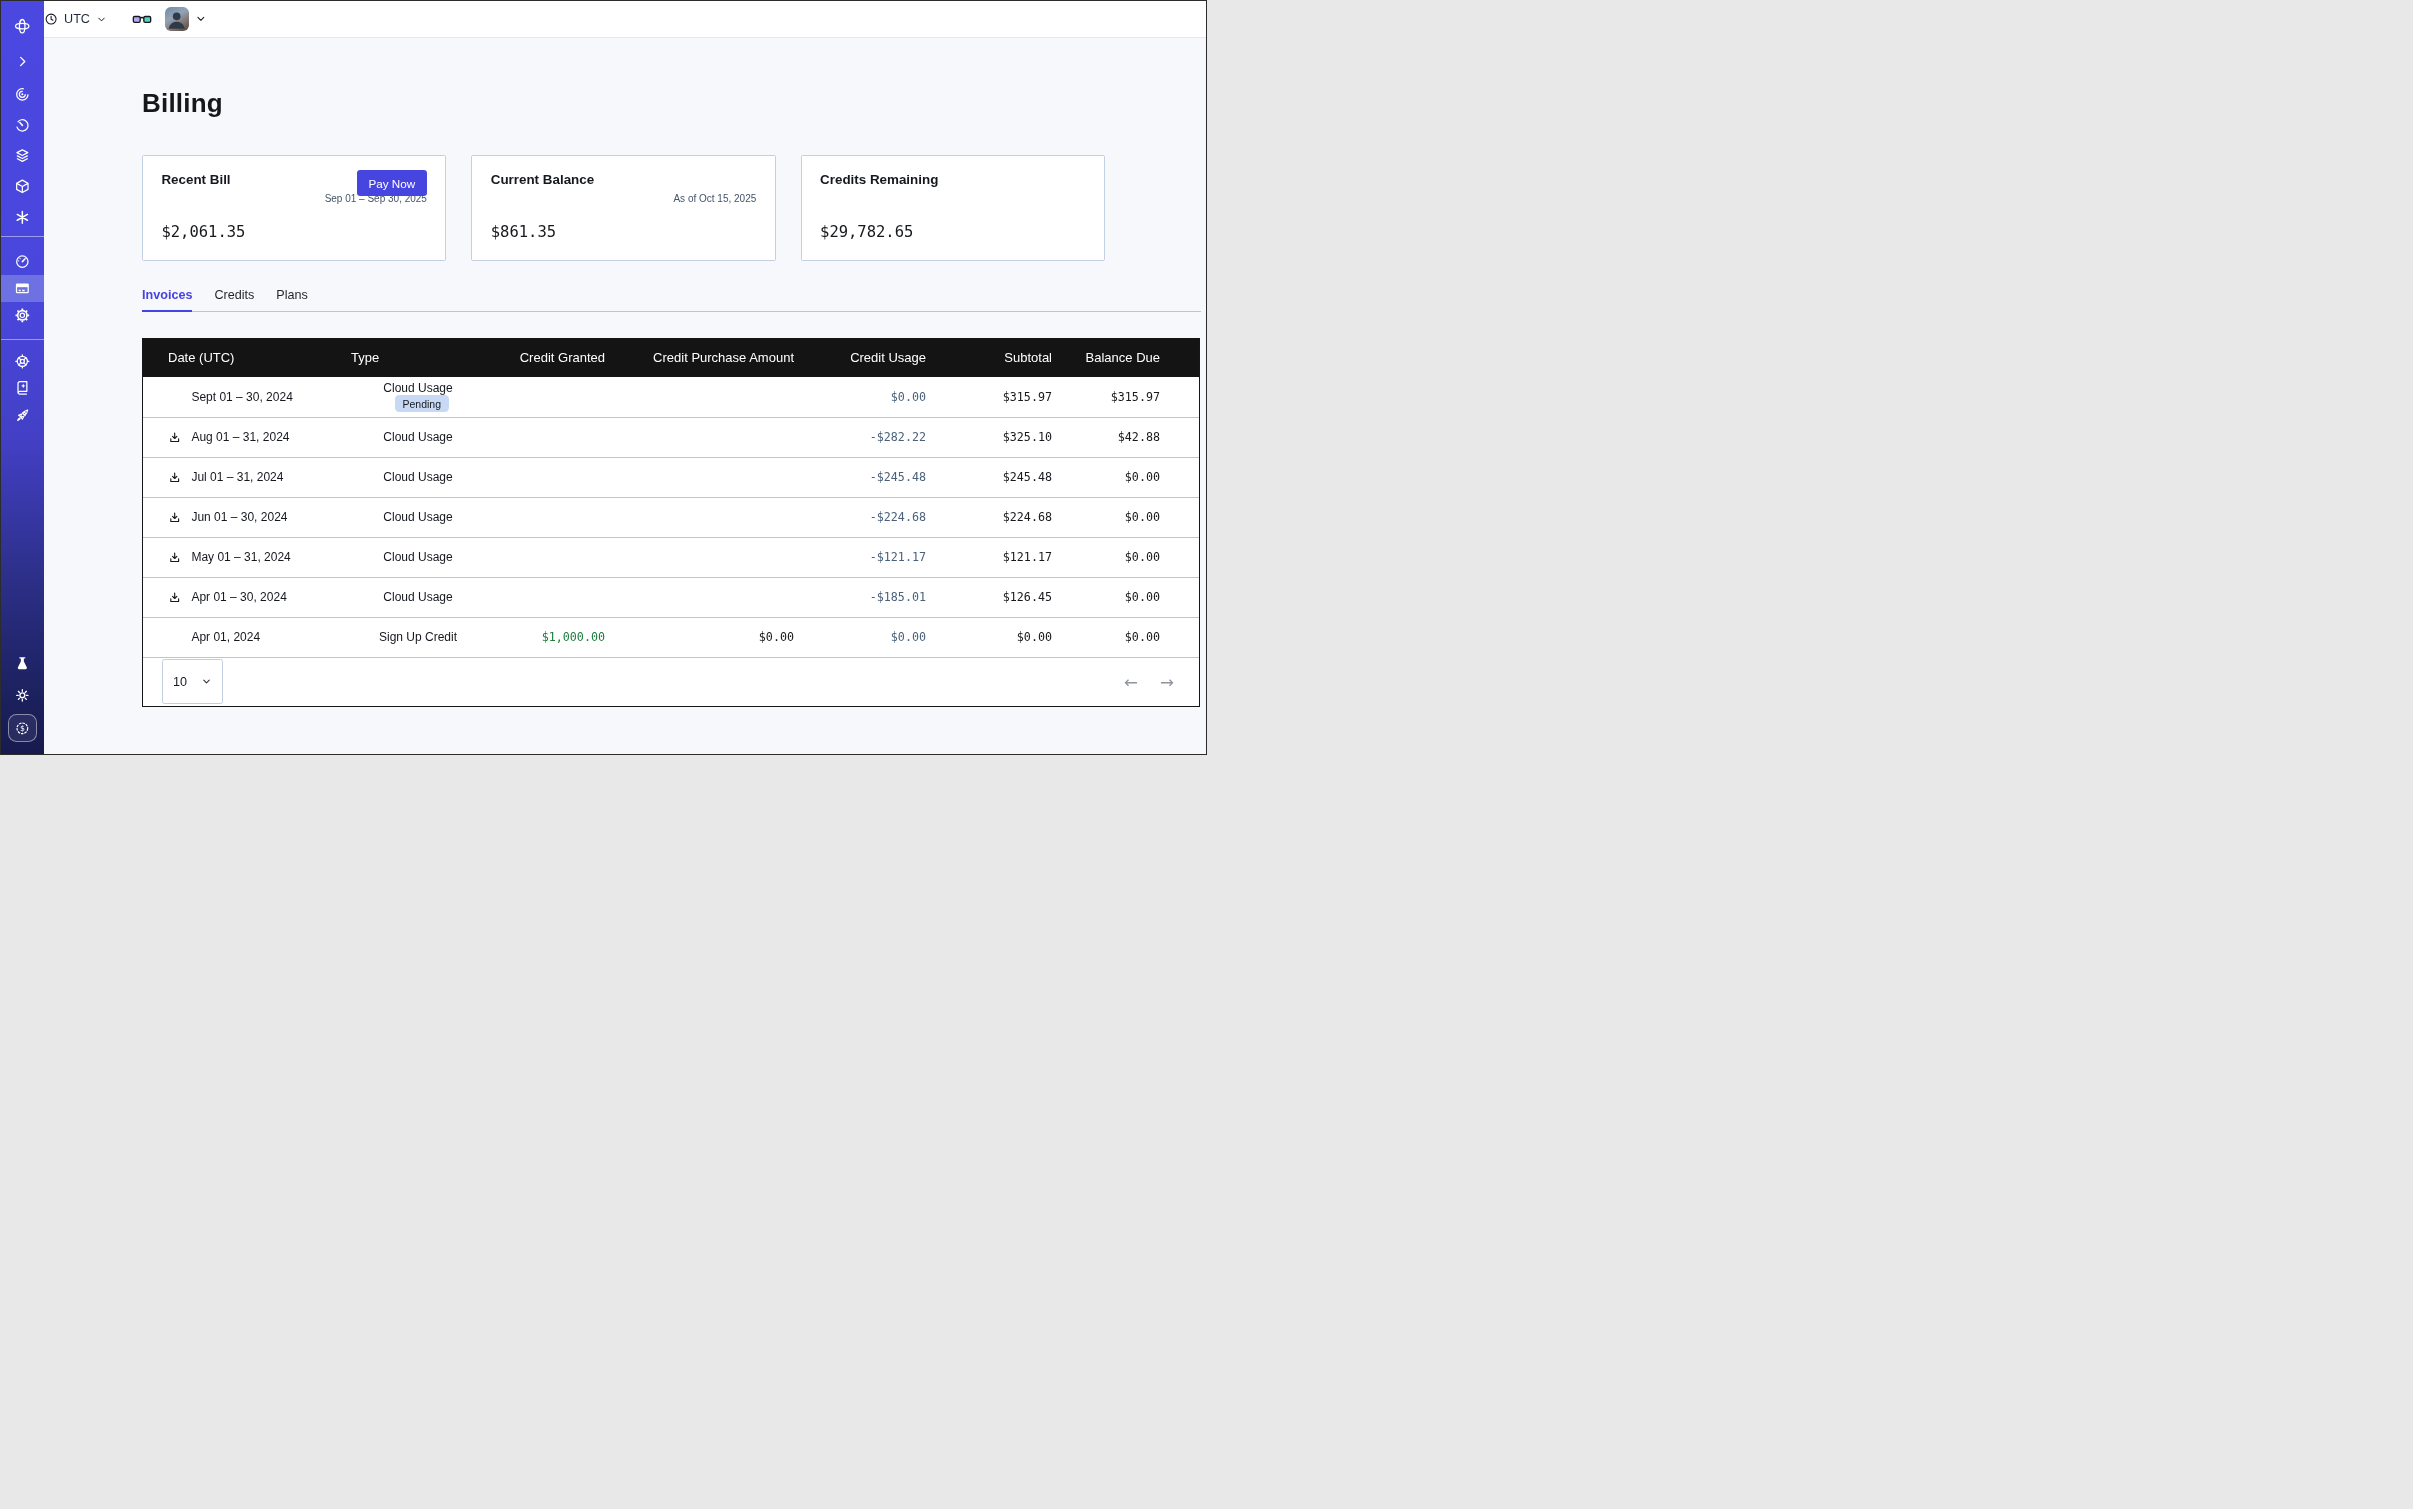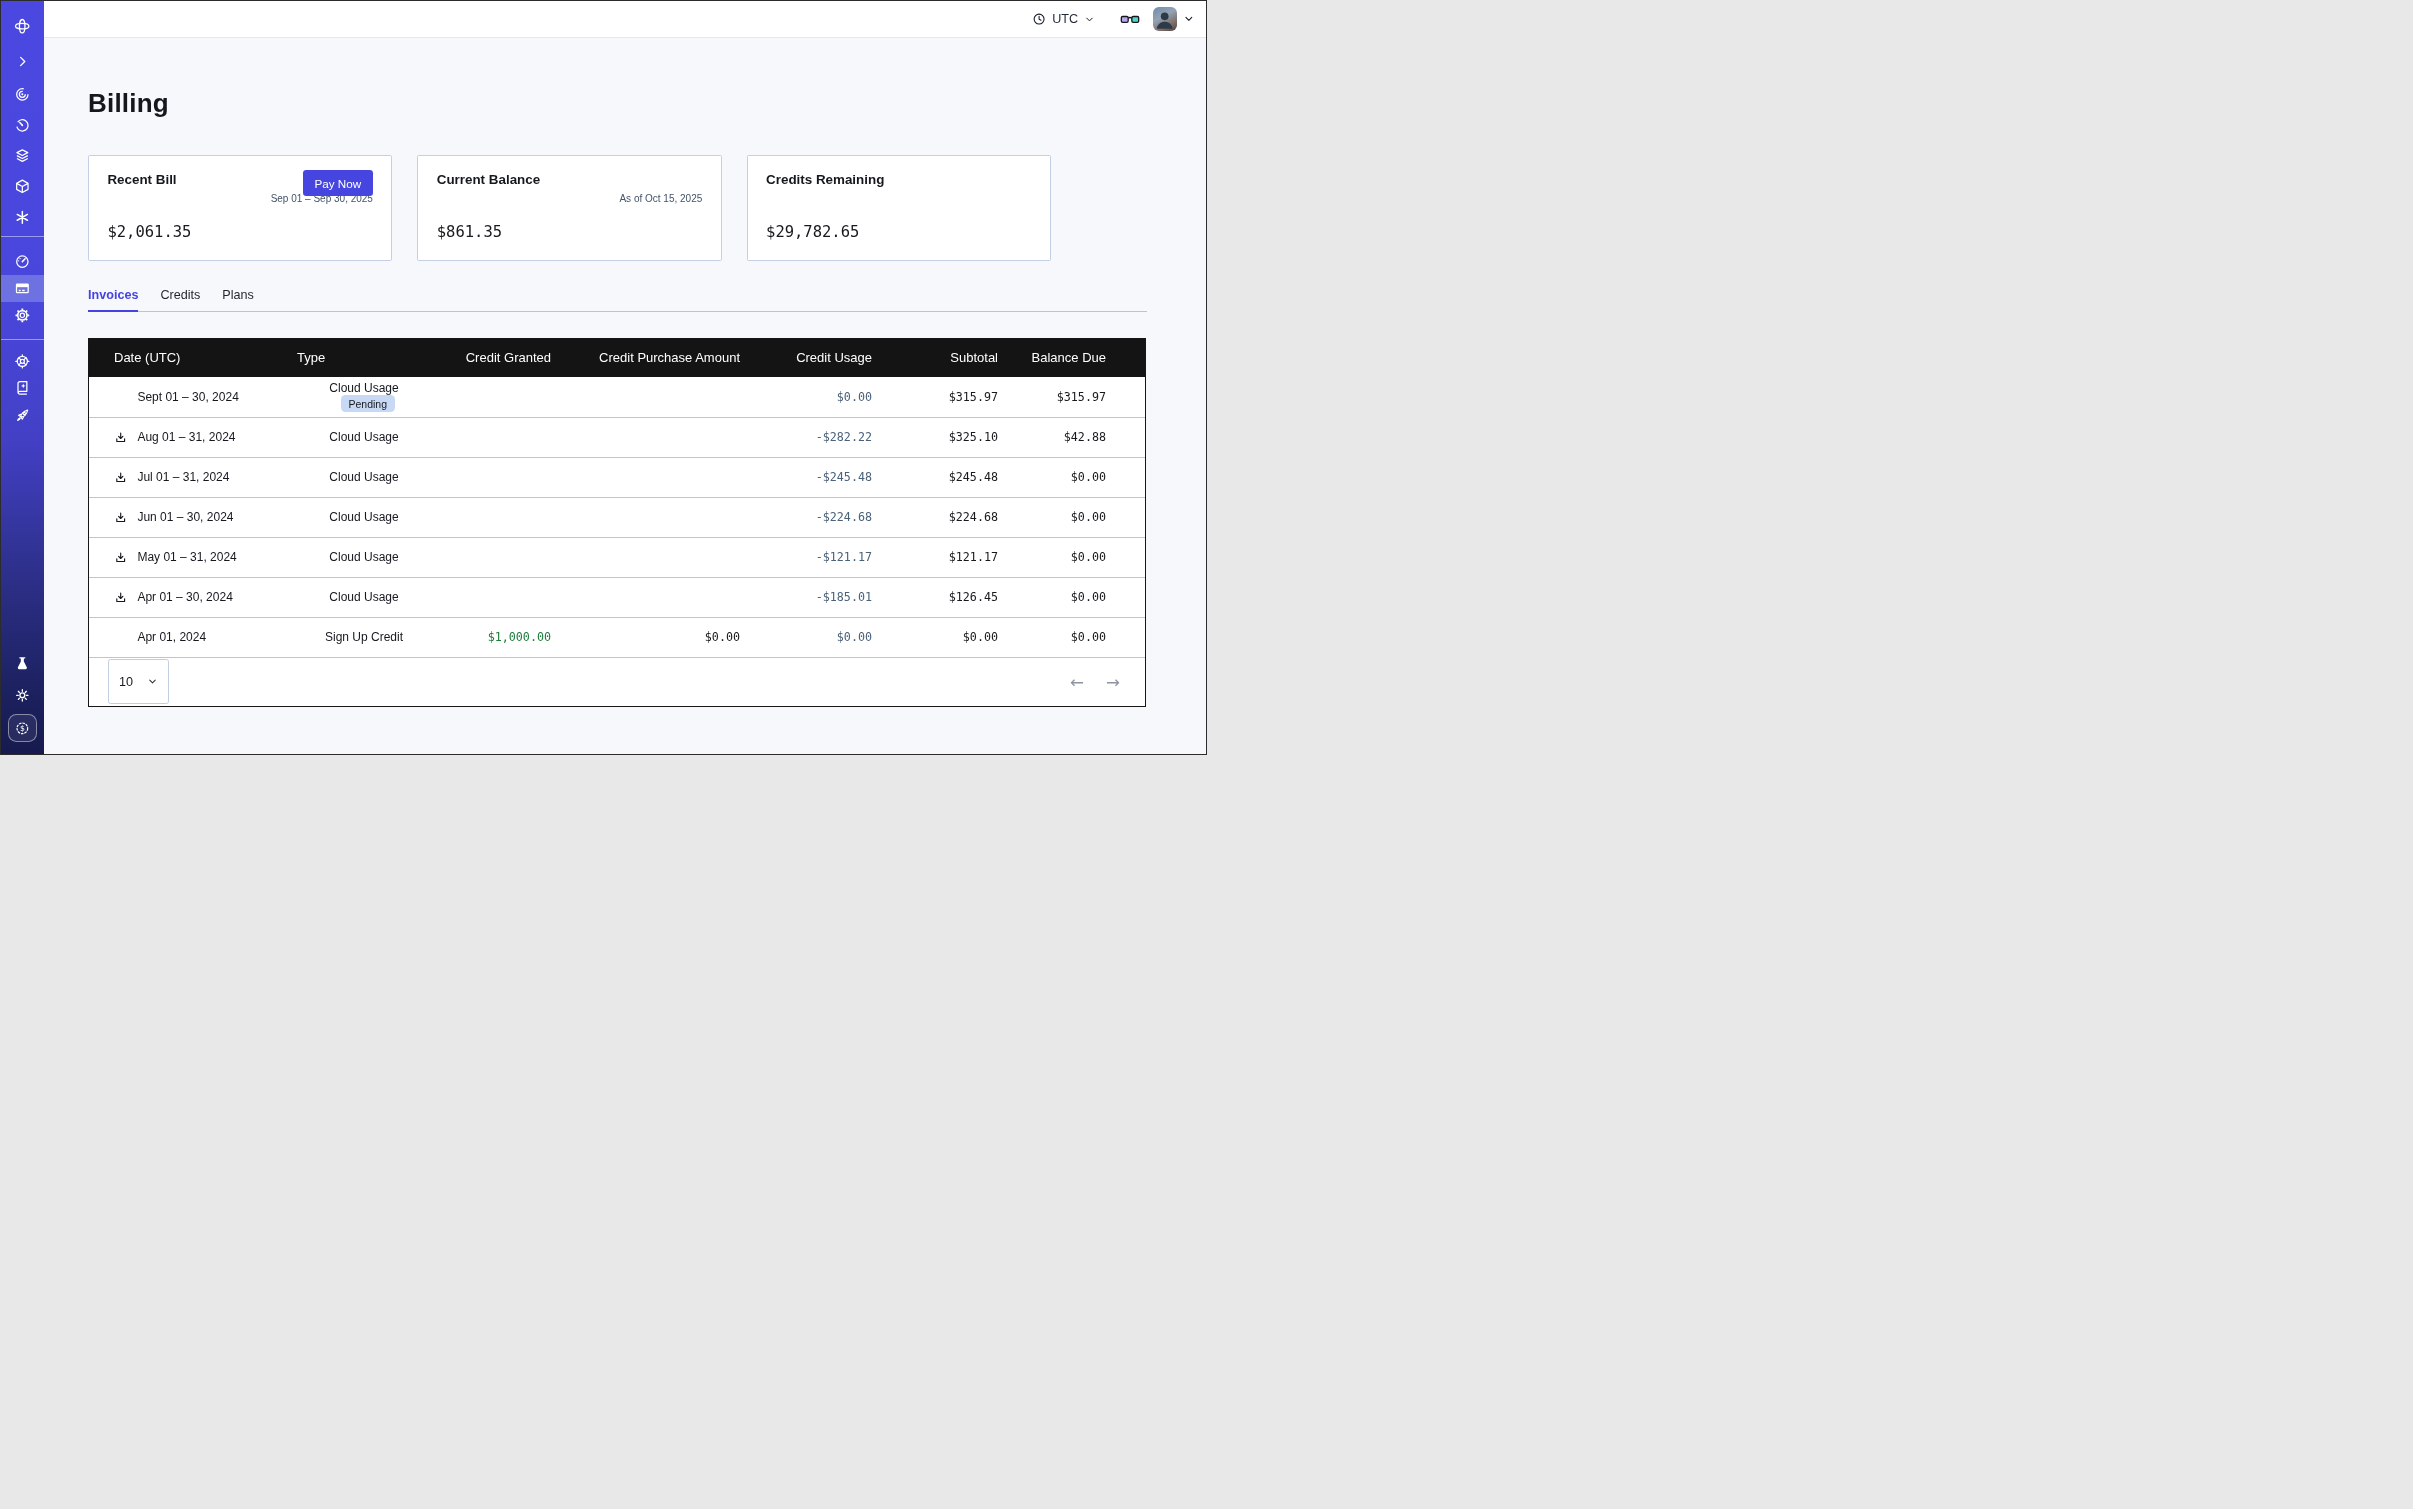--- a/index.html
+++ b/index.html
@@ -15,32 +15,32 @@
   .sb-item{ position:absolute; left:0; width:43px; height:27px;
     display:flex; align-items:center; justify-content:center; cursor:pointer; }
   .sb-item.active{ background:#6E71E2; }
   .sb-divider{ position:absolute; left:0; width:43px; height:0.8px; background:rgba(255,255,255,0.45); }
   .badge-box{ width:28.5px; height:28.5px; border:0.8px solid rgba(255,255,255,0.45); border-radius:8.4px;
     background:rgba(255,255,255,0.07); display:flex; align-items:center; justify-content:center; }
   .sb-item svg{ display:block; }
 
   
   .topbar{ position:absolute; left:43px; right:0; top:0; height:37px; background:#fff;
-    border-bottom:0.8px solid #E4E7EC; display:flex; align-items:center; justify-content:flex-end;
+    border-bottom:0.8px solid #E4E7EC; display:flex; align-items:center; justify-content:flex-start;
     padding-right:11.7px; }
   .tz{ display:flex; align-items:center; gap:5.9px; margin-right:25px; cursor:pointer; }
   .tz-label{ font-size:12.6px; color:#1F2937; }
   .glasses{ margin-right:13.4px; cursor:pointer; display:flex; }
   .avatar{ width:23.4px; height:23.4px; border-radius:5.9px; overflow:hidden; margin-right:5.9px; cursor:pointer;
     background:linear-gradient(150deg,#6e8cab 0%,#93a3b4 40%,#7a6a63 75%,#4c423f 100%); }
   .caret{ display:flex; cursor:pointer; }
 
   
   .main{ position:absolute; left:43px; right:0; top:37px; bottom:0; overflow:hidden; }
-  .content{ padding-left:44px; }
+  .content{ padding-left:58px;margin-left:40px; }
   h1.page-title{ margin-top:50px; font-size:26px; font-weight:700; color:#14171C; letter-spacing:0.2px; }
 
   
   .cards{ display:flex; gap:25px; margin-top:36px; width:963px; }
   .card{ position:relative; flex:1; height:106px; background:#fff; border:0.8px solid #C3CFE3;
     border-radius:1.7px; padding:16px 18.4px; }
   .card-title{ font-size:13.4px; font-weight:700; color:#15181E; }
   .card-sub{ font-size:10px; color:#44546A; margin-top:5.9px; min-height:14.2px;text-align:right; }
   .card-amount{ font-family:"DejaVu Sans Mono", monospace; font-size:15.5px; color:#17191C; margin-top:16px; }
   .pay-btn{ position:absolute; right:18.4px; top:14.2px; height:26px; padding:0 11.7px;

